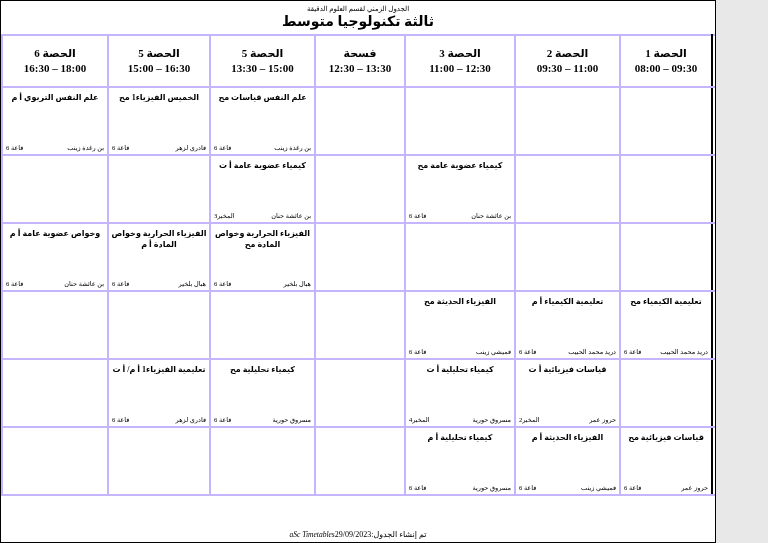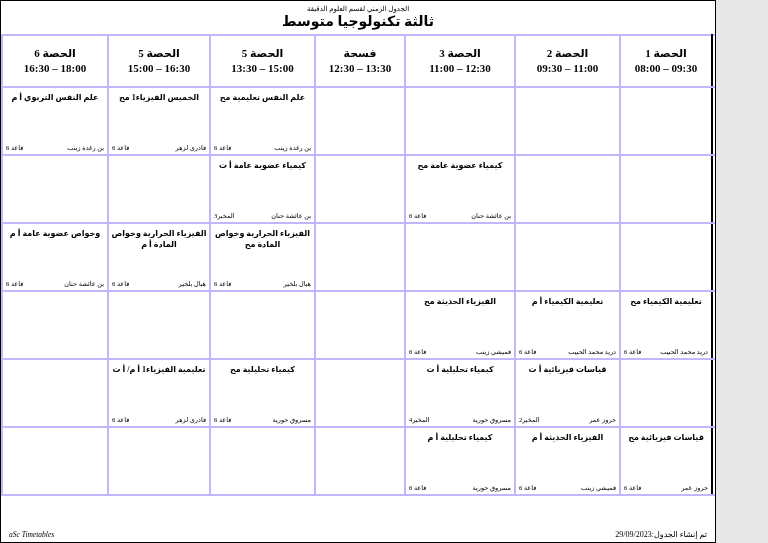--- a/index.html
+++ b/index.html
@@ -19,21 +19,21 @@
   .tt thead tr { height:52px; }
   .tt tbody tr { height:68px; }
   .tt thead th { font-weight:bold; text-align:center; vertical-align:middle; padding:0; }
   .pname { font-size:11px; line-height:1.4; }
   .ptime { font-size:11px; direction:ltr; unicode-bidi:isolate; line-height:1.3; }
   .daycell { border-left:2px solid #000 !important; text-align:center; vertical-align:middle; padding:0; }
   .rot { display:inline-block; transform:rotate(-90deg); white-space:nowrap; font-weight:bold; font-size:13px; }
   .cell { position:relative; vertical-align:top; padding:0; overflow:hidden;margin-top:36px; }
   .subj { font-weight:bold; font-size:8px; text-align:center; padding:4px 2px 0; line-height:1.4; }
   .meta { position:absolute; bottom:2px; left:3px; right:3px; display:flex; justify-content:space-between; font-size:6.5px; }
-  .footer { position:absolute; bottom:3px; left:8px; right:8px; display:flex; justify-content:space-between; align-items:flex-end; }
+  .footer { position:absolute; bottom:3px; left:8px; right:8px; display:flex; justify-content:center; align-items:flex-end; }
   .footer-left  { font-size:7.5px; font-style:italic; }
   .footer-right { font-size:8px;font-family:Liberation Serif, serif; }
 </style>
 </head>
 <body>
 
 <div class="page">
 
   <div class="topnote">الجدول الزمني لقسم العلوم الدقيقة</div>
   <div class="title">ثالثة تكنولوجيا متوسط</div>
@@ -107,21 +107,21 @@
             </div>
           </td>
           <td class="cell empty">
             <div class="subj"></div>
             <div class="meta">
               <span></span>
               <span></span>
             </div>
           </td>
           <td class="cell">
-            <div class="subj">علم النفس تعليمية مح</div>
+            <div class="subj">علم النفس قياسات مح</div>
             <div class="meta">
               <span>بن رغدة زينب</span>
               <span>قاعة 6</span>
             </div>
           </td>
           <td class="cell">
             <div class="subj">الخميس الفيزياء1 مح</div>
             <div class="meta">
               <span>قادري لزهر</span>
               <span>قاعة 6</span>

